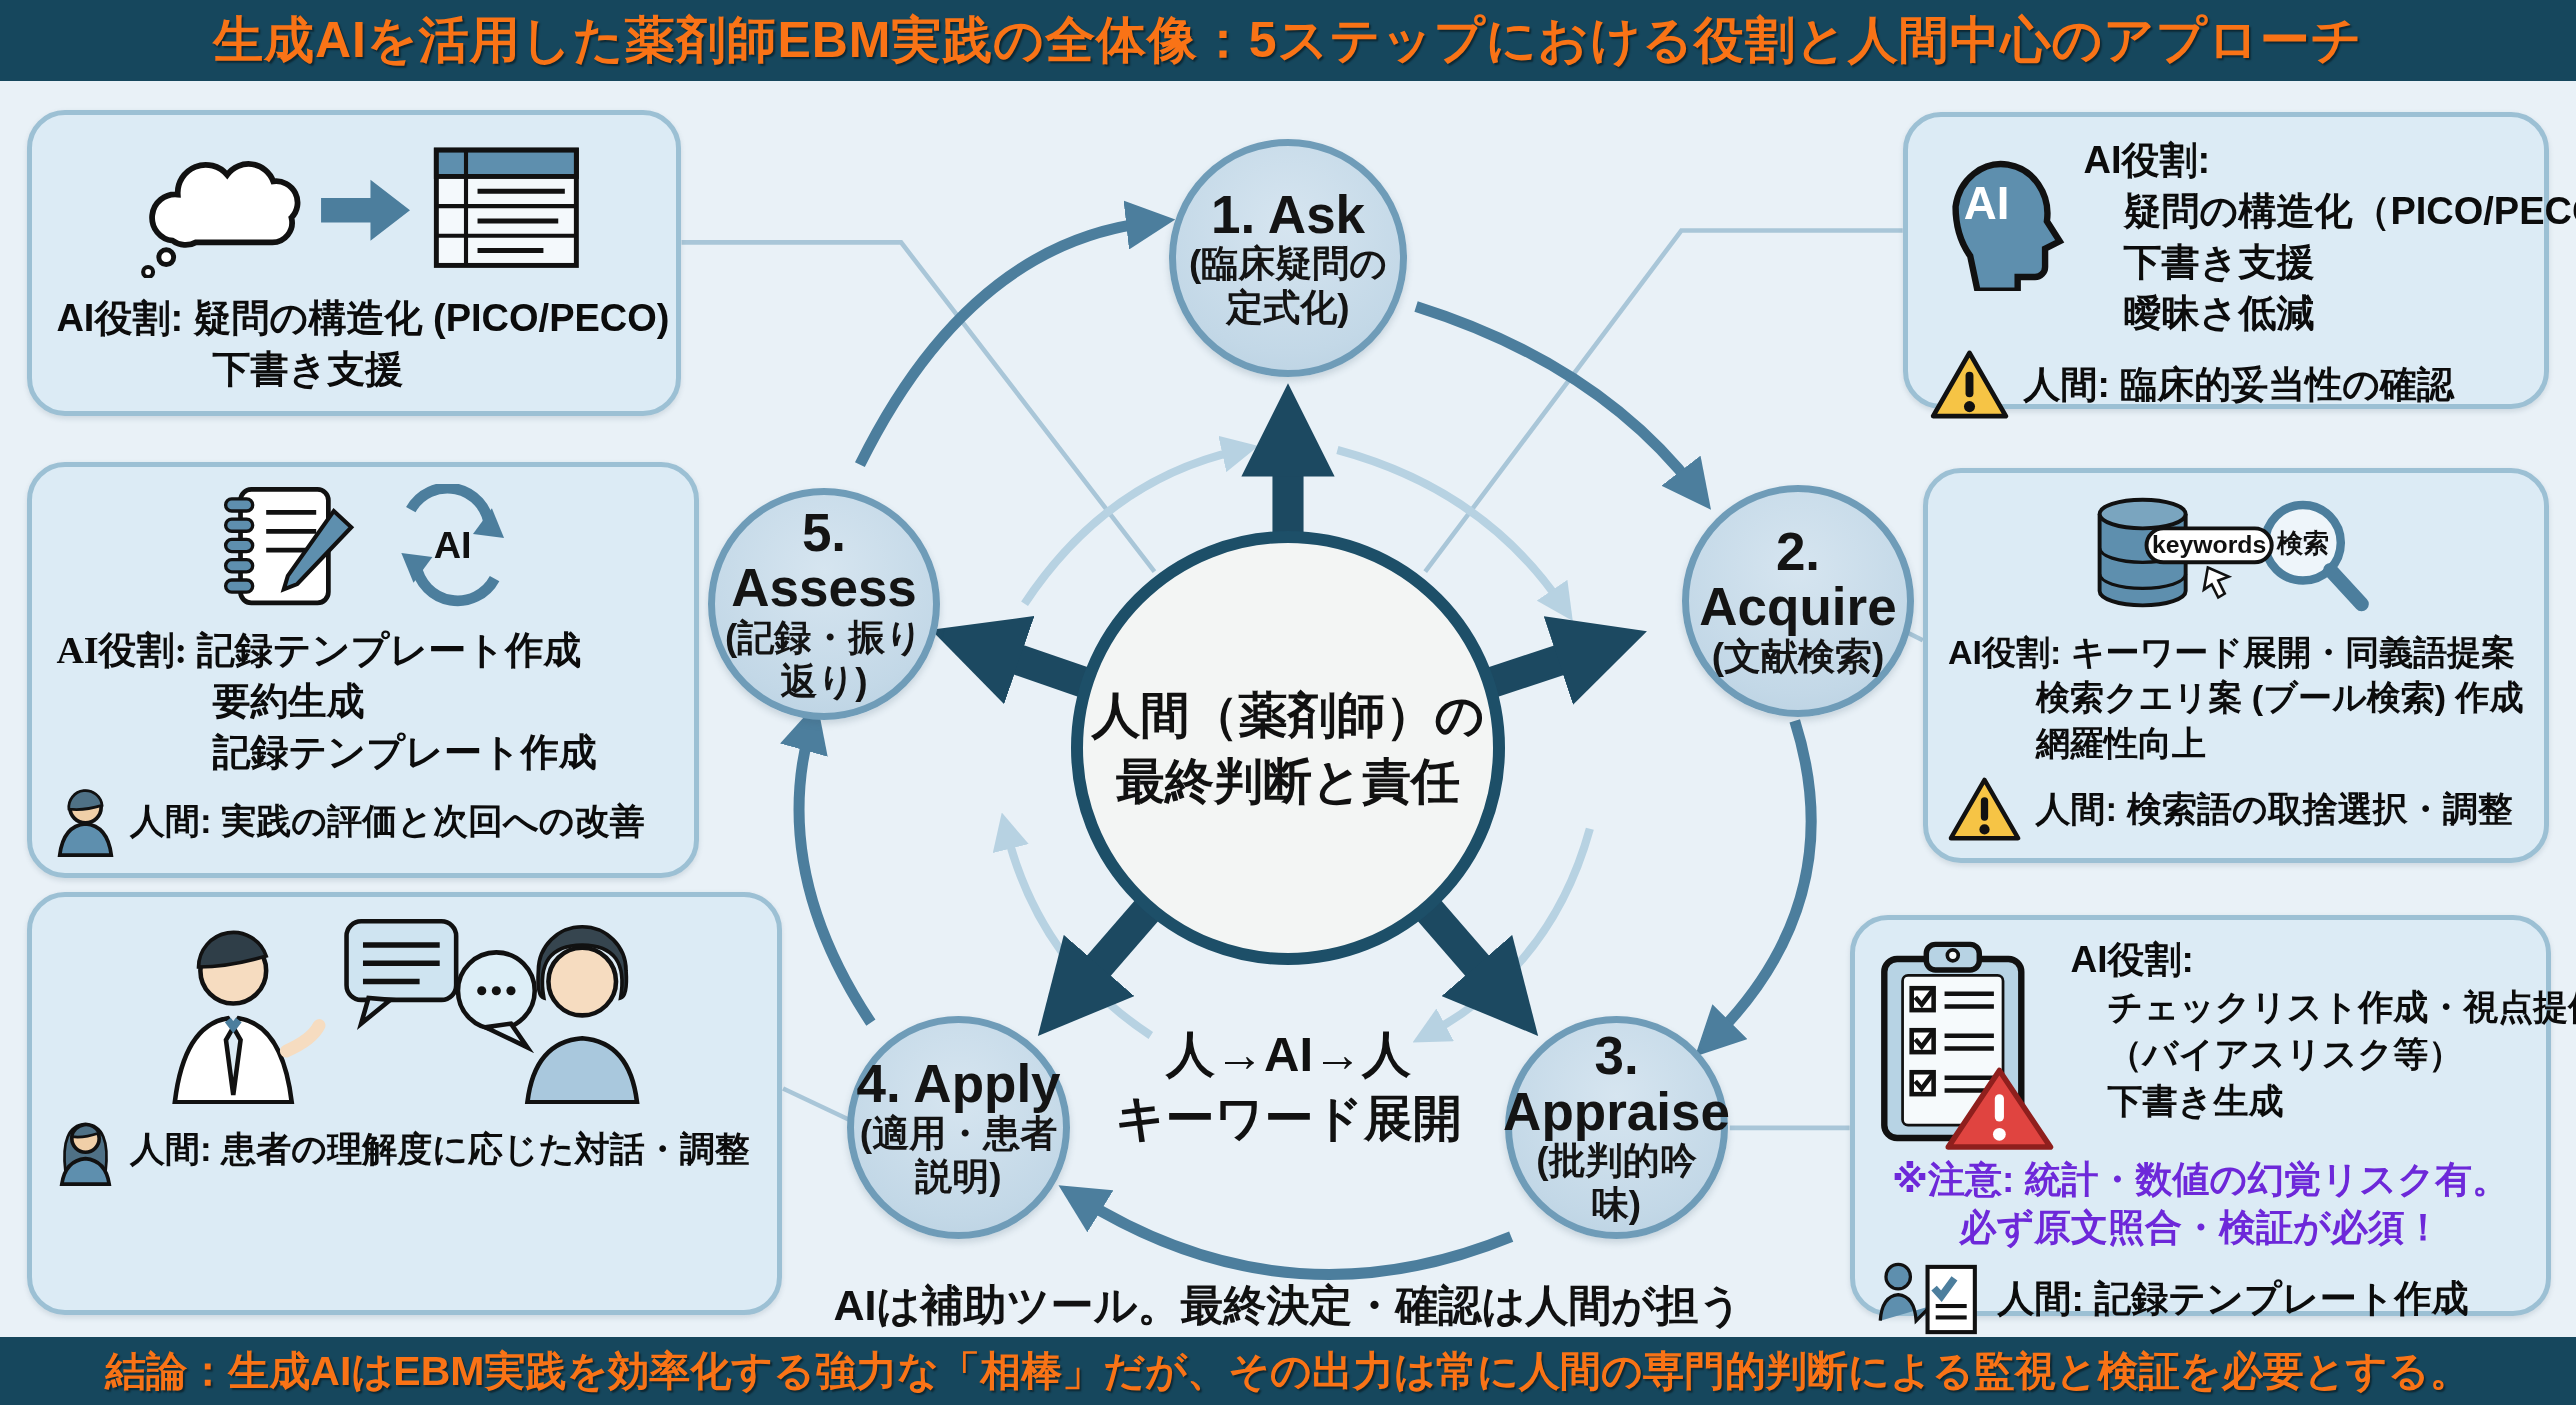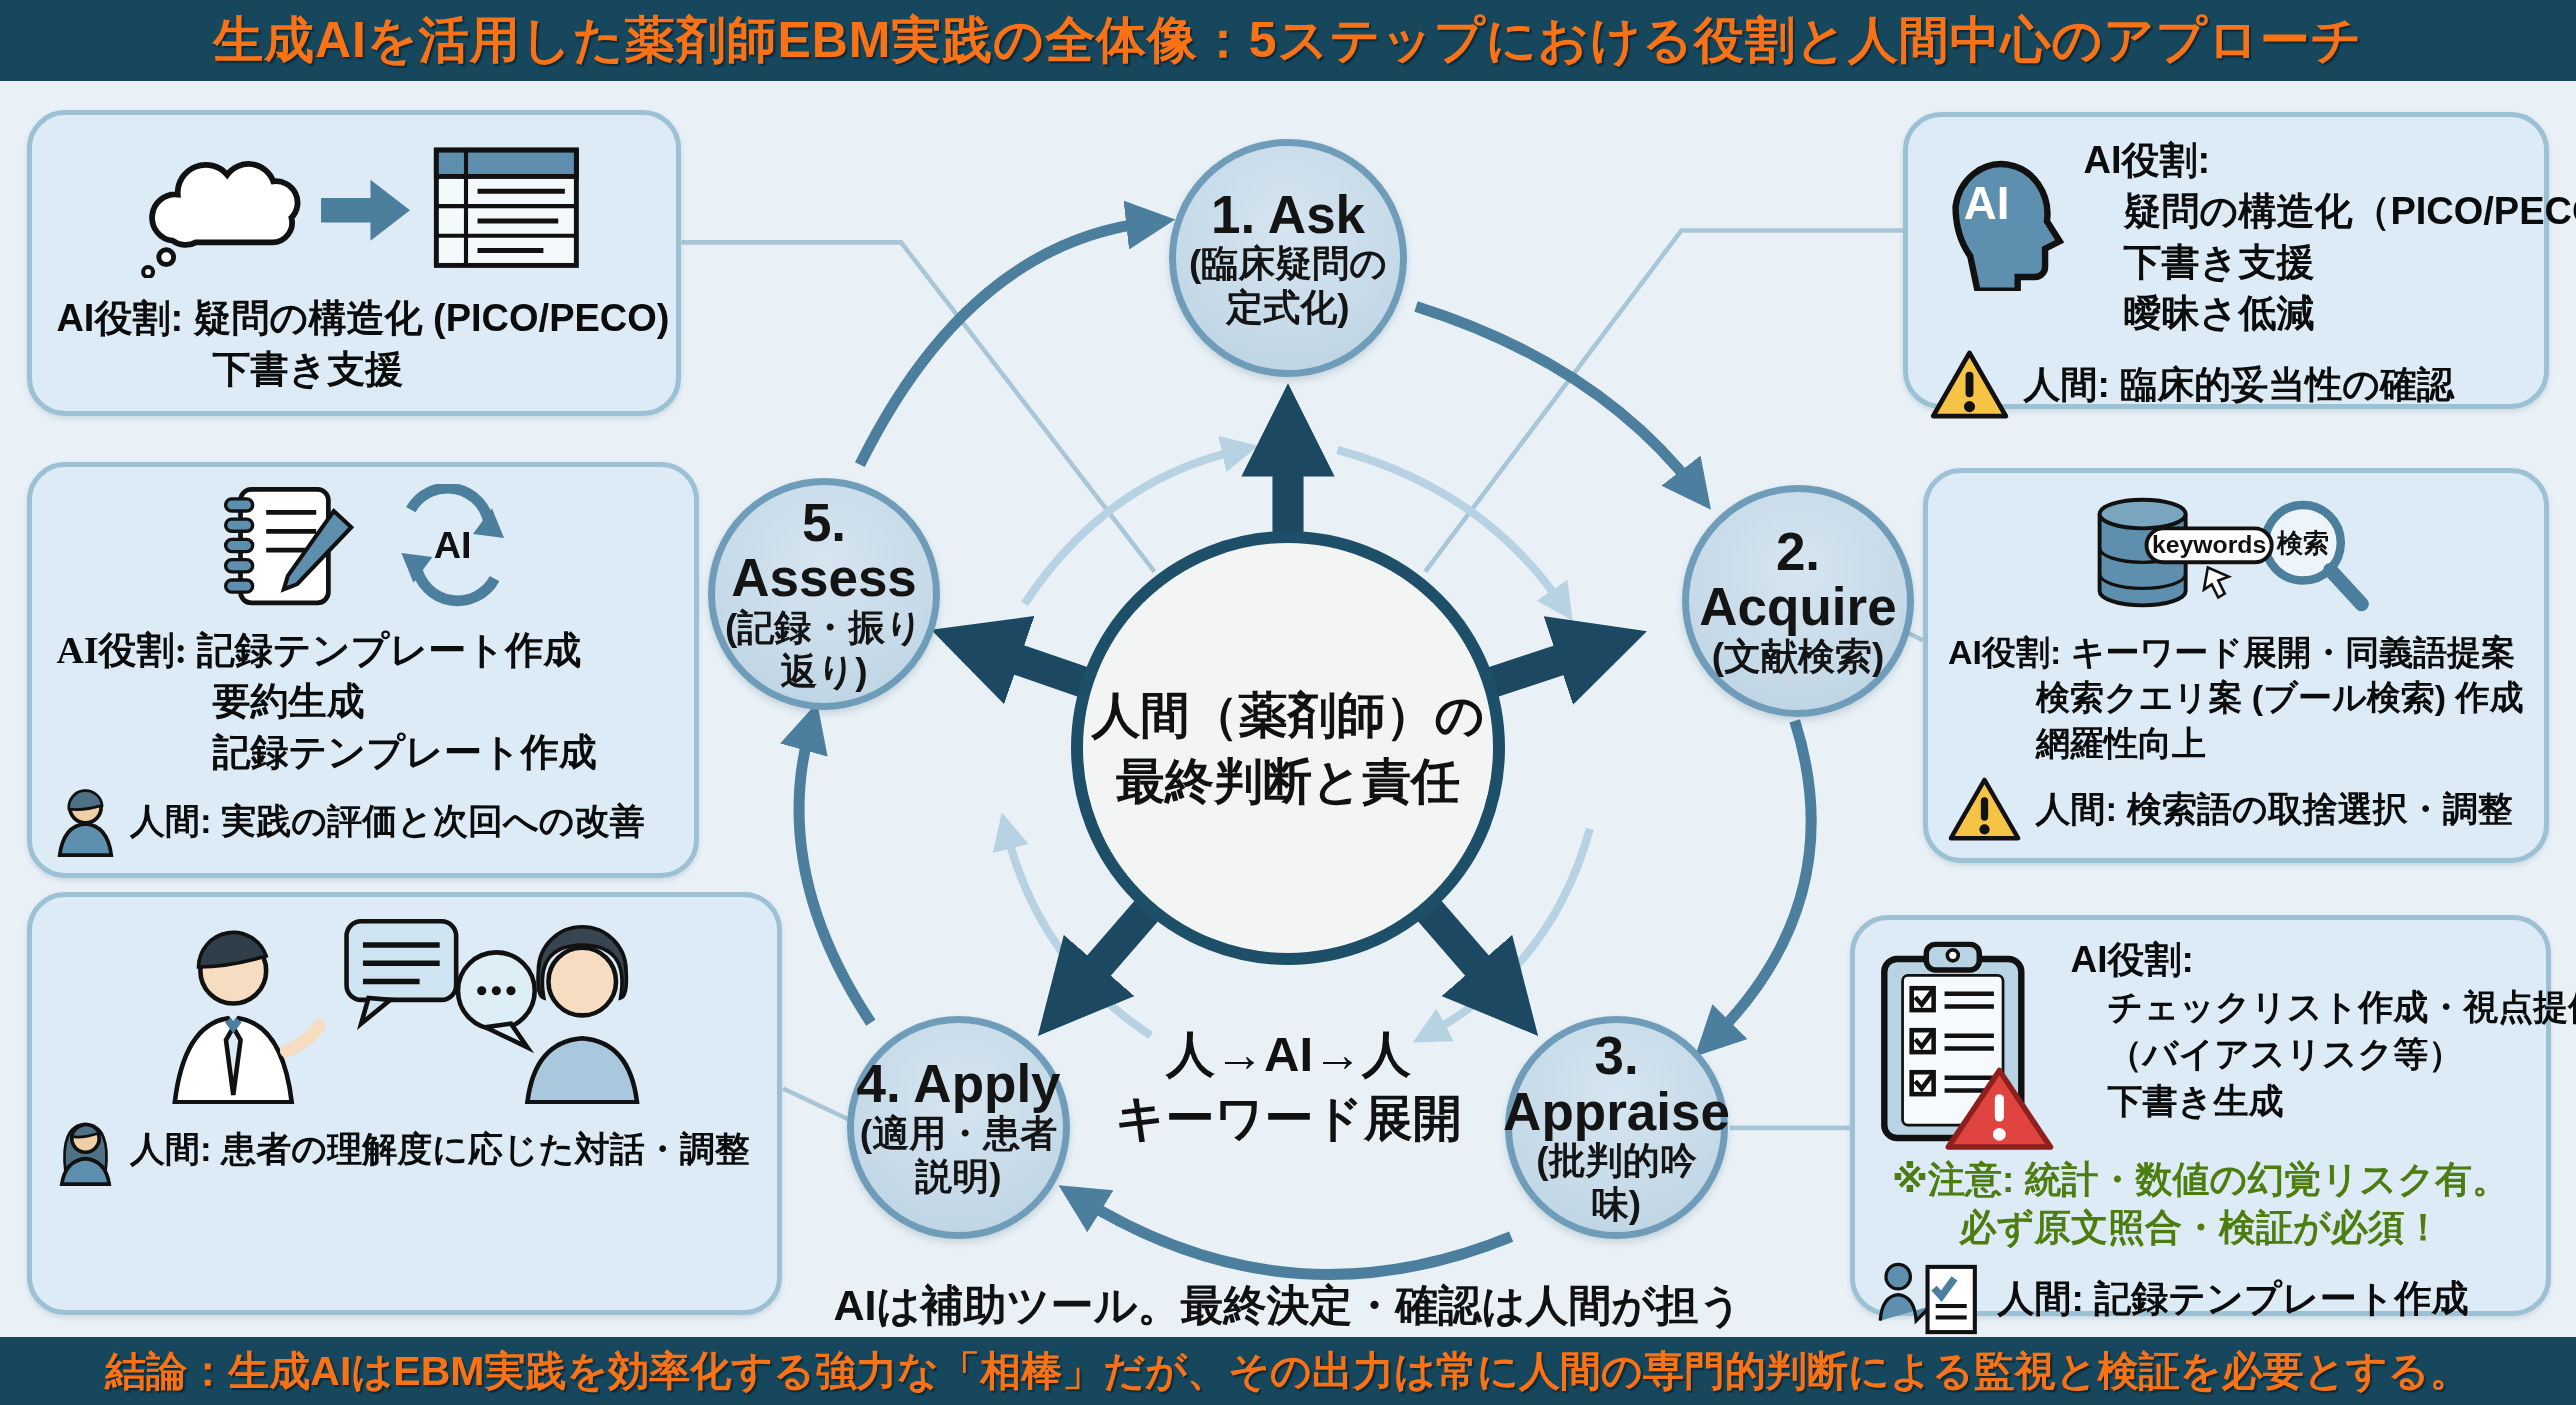--- a/index.html
+++ b/index.html
@@ -9,21 +9,21 @@
   .bar{position:absolute;left:0;width:2576px;background:#16475d;color:#f97316;display:flex;align-items:center;justify-content:center;font-weight:bold;}
   .titlebar{top:0;height:81px;font-size:50px;letter-spacing:0.9px;text-shadow:1.8px 1.8px 1.8px rgba(0,0,0,.45);}
   .footbar{top:1337px;height:68px;font-size:41px;text-shadow:1.8px 1.8px 1.8px rgba(0,0,0,.45);}
   
   .layer{position:absolute;left:0;top:0;}
   
   .box{position:absolute;background:#dcebf5;border:5.5px solid #9cc0d4;border-radius:38px;box-sizing:border-box;padding:16.5px 24px;display:flex;flex-direction:column;align-items:center;box-shadow:0 2.7px 5.5px rgba(60,90,110,.15);}
   .btxt{font-weight:bold;color:#0c0c0c;line-height:1.34;white-space:nowrap;}
   .lines{display:flex;flex-direction:column;align-self:flex-start;}
   .hrow{display:flex;align-items:center;gap:14.6px;align-self:flex-start;}
-  .redtxt{color:#4d7c0f;font-weight:bold;text-align:center;line-height:1.3;white-space:nowrap;}
+  .redtxt{color:#6d28d9;font-weight:bold;text-align:center;line-height:1.3;white-space:nowrap;}
   
   .stepc{position:absolute;border-radius:50%;background:radial-gradient(circle at 50% 35%,#d6e5f0 0%,#c3d8e7 70%,#b7cfe0 100%);border:7.3px solid #6f9cb8;box-sizing:border-box;display:flex;flex-direction:column;align-items:center;justify-content:center;text-align:center;box-shadow:0 3.7px 7.3px rgba(60,90,110,.2);}
   .stepc .t{font-weight:bold;font-size:53px;color:#141414;line-height:1.05;}
   .stepc .s{font-weight:bold;font-size:37px;color:#141414;line-height:1.18;}
   .hub{position:absolute;left:1071px;top:531px;width:434px;height:434px;border-radius:50%;background:#f3f5f4;border:12px solid #1d4f68;box-sizing:border-box;display:flex;flex-direction:column;align-items:center;justify-content:center;text-align:center;}
   .hub .t{font-weight:bold;font-size:49px;color:#111;line-height:1.35;}
   .freetxt{position:absolute;font-weight:bold;color:#111;text-align:center;}
 </style>
 </head>
 <body>
@@ -92,21 +92,21 @@
     <div class="s">(文献検索)</div>
   </div>
   <div class="stepc" style="left:1505px;top:1016px;width:223px;height:223px;">
     <div class="t">3. Appraise</div>
     <div class="s">(批判的吟味)</div>
   </div>
   <div class="stepc" style="left:847px;top:1016px;width:223px;height:223px;">
     <div class="t">4. Apply</div>
     <div class="s">(適用・患者説明)</div>
   </div>
-  <div class="stepc" style="left:708px;top:478px;width:232px;height:232px;">
+  <div class="stepc" style="left:708px;top:488px;width:232px;height:232px;">
     <div class="t">5. Assess</div>
     <div class="s">(記録・振り返り)</div>
   </div>
 
   <div class="freetxt" style="left:1014px;top:1023px;width:549px;font-size:49px;line-height:1.3;">
     <div>人→AI→人</div>
     <div>キーワード展開</div>
   </div>
   <div class="freetxt" style="left:739px;top:1277px;width:1098px;font-size:43px;">AIは補助ツール。最終決定・確認は人間が担う</div>
 

